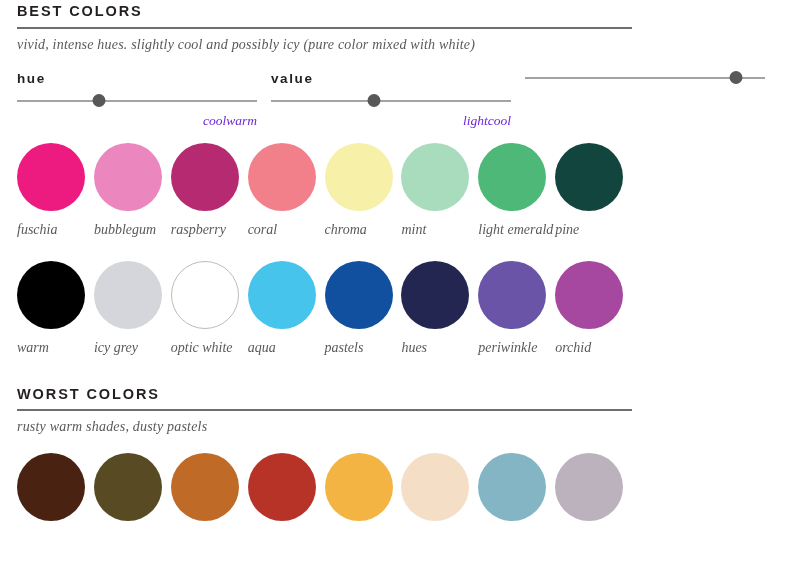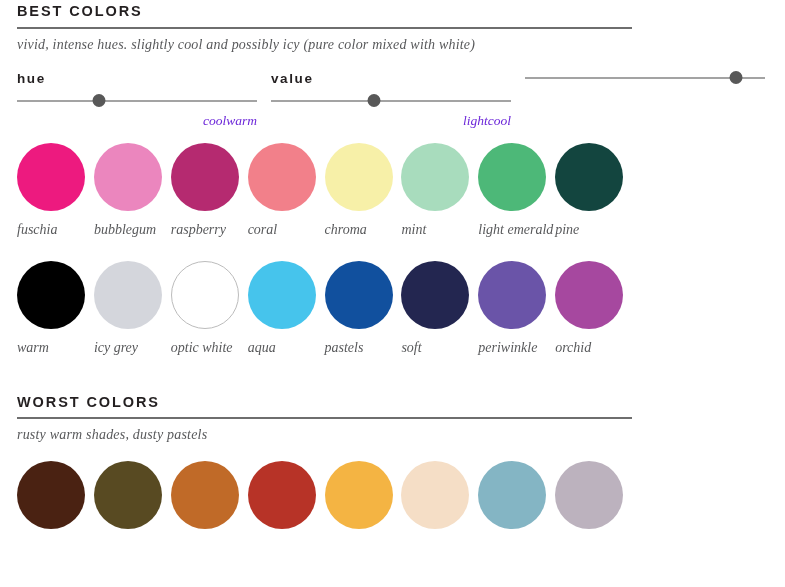--- a/index.html
+++ b/index.html
@@ -126,21 +126,21 @@
     font-family: "Liberation Serif", serif;
     font-style: italic;
     font-size: 14px;
     color: #58595b;
     margin-top: 12px;
     white-space: nowrap;
     line-height: 1;
   }
 
   .row-gap { height: 10px; }
-  .worst-section { margin-top: 40px; }
+  .worst-section { margin-top: 32px; }
   .worst-row { margin-top: 18px; }
 </style>
 </head>
 <body>
 
 <div class="sheet">
 
   <div>
 
     <div class="section-head">BEST COLORS</div>
@@ -233,21 +233,21 @@
         <div class="swatch-cell">
           <div class="dot" style="background: rgb(70, 196, 236);"></div>
           <div class="dot-label">aqua</div>
         </div>
         <div class="swatch-cell">
           <div class="dot" style="background: rgb(17, 80, 158);"></div>
           <div class="dot-label">pastels</div>
         </div>
         <div class="swatch-cell">
           <div class="dot" style="background: rgb(35, 38, 80);"></div>
-          <div class="dot-label">soft</div>
+          <div class="dot-label">hues</div>
         </div>
         <div class="swatch-cell">
           <div class="dot" style="background: rgb(106, 84, 168);"></div>
           <div class="dot-label">periwinkle</div>
         </div>
         <div class="swatch-cell">
           <div class="dot" style="background: rgb(166, 72, 159);"></div>
           <div class="dot-label">orchid</div>
         </div>
       </div>

